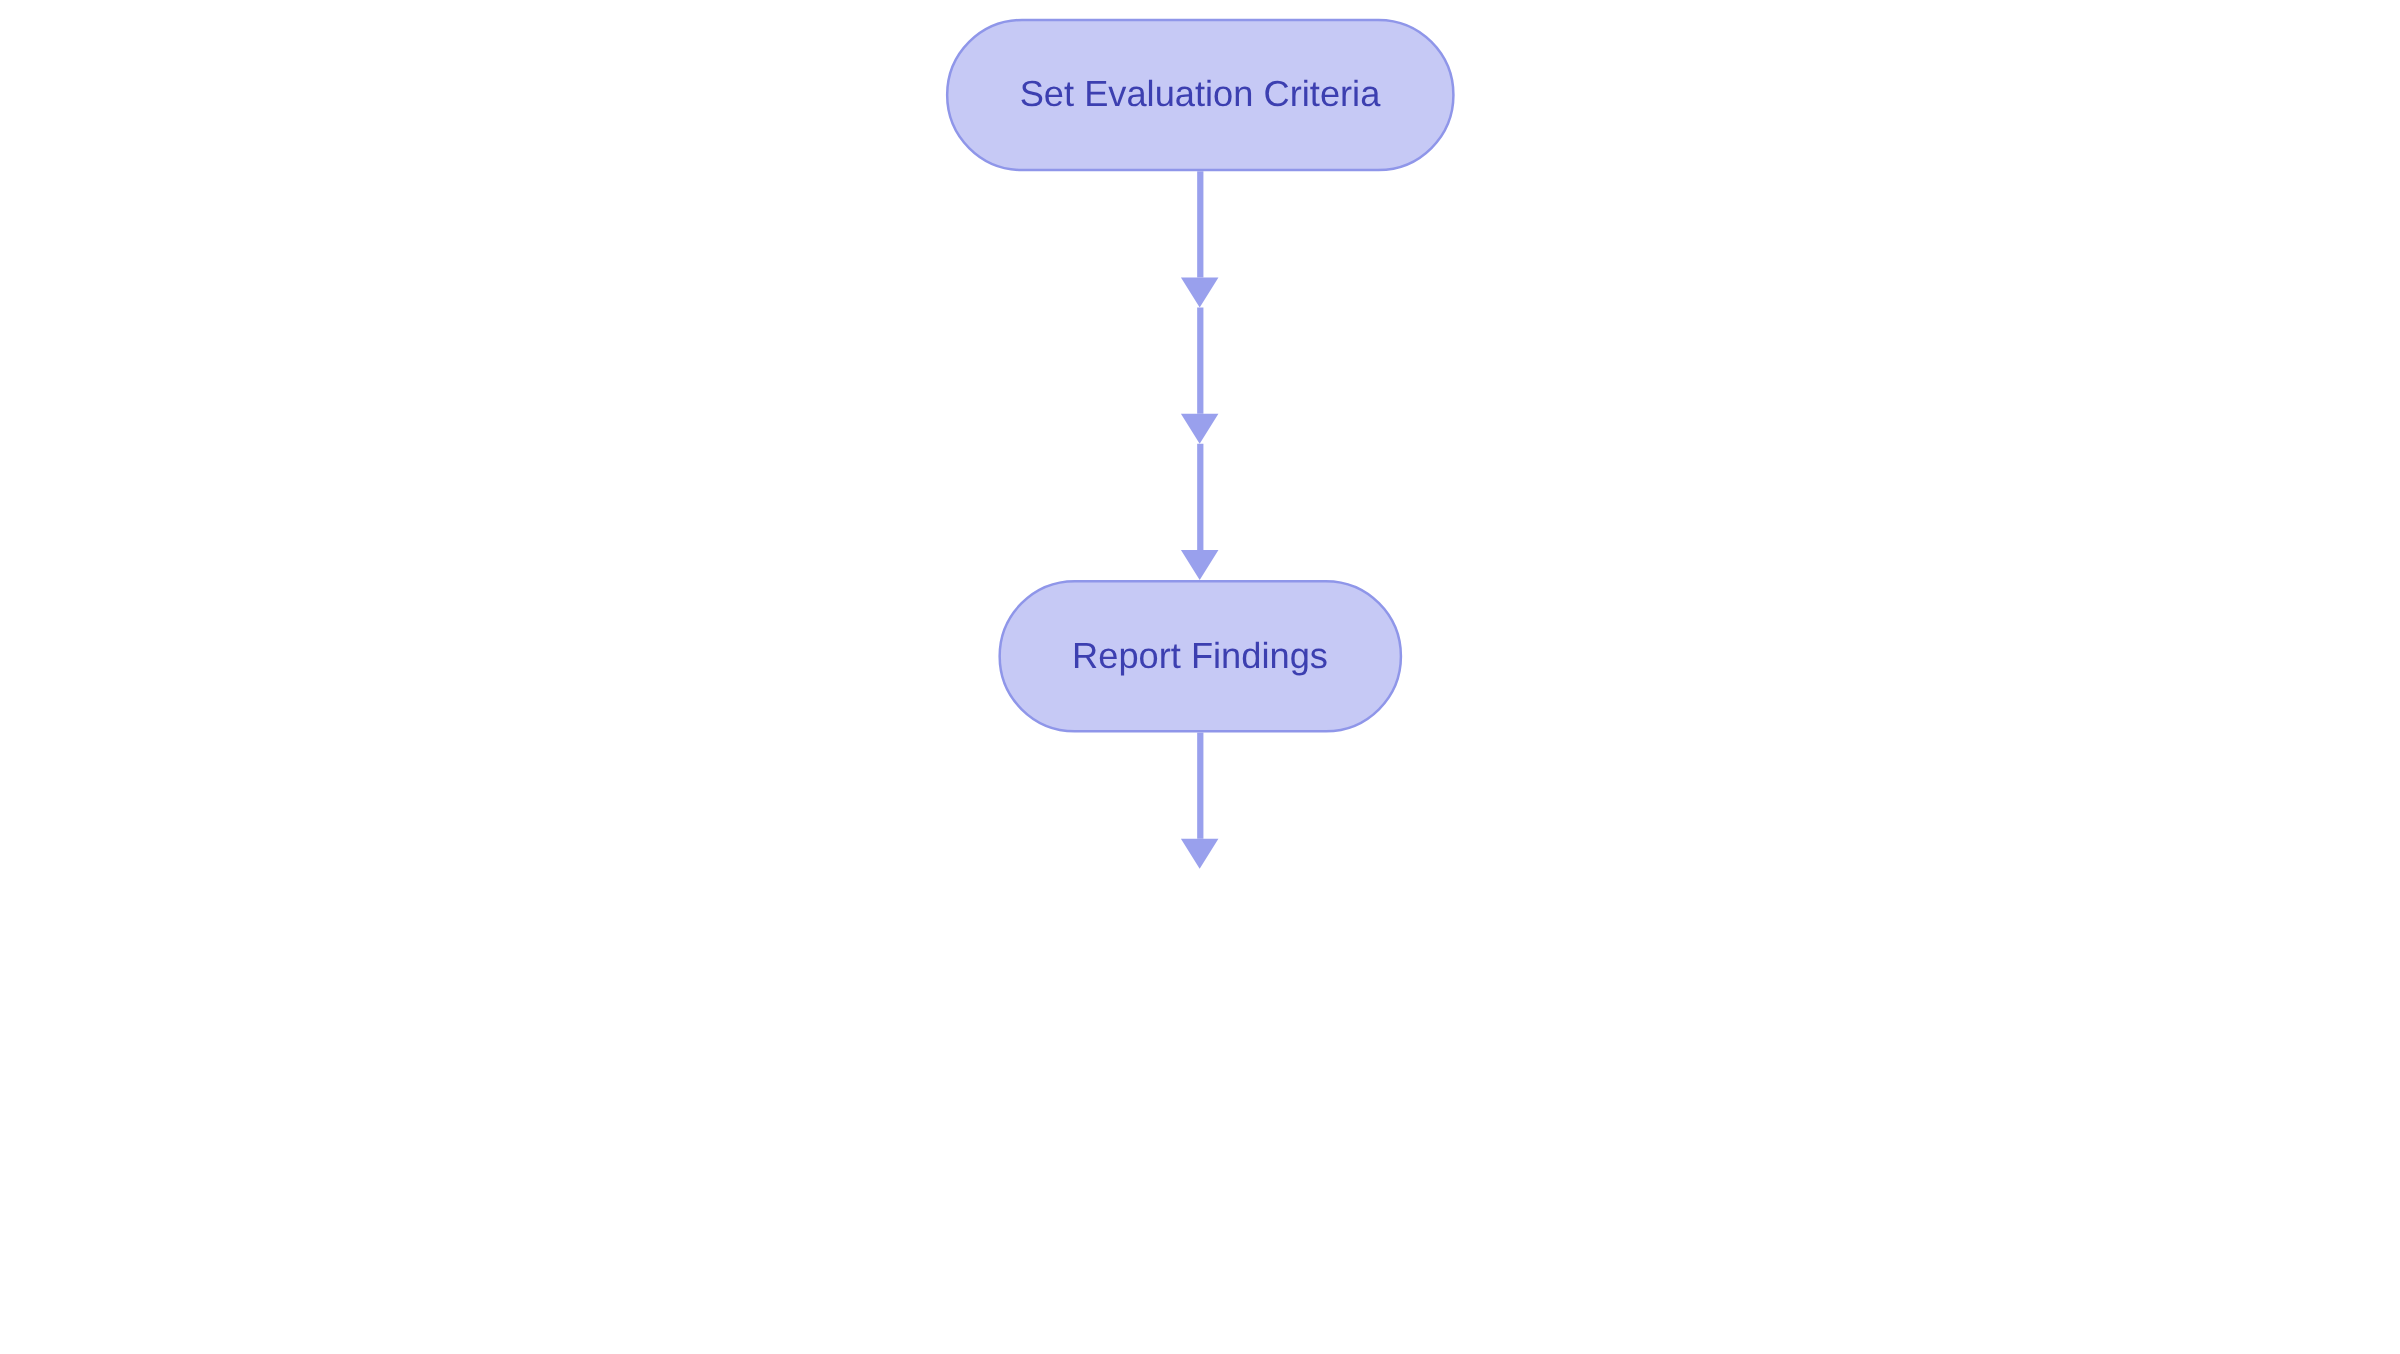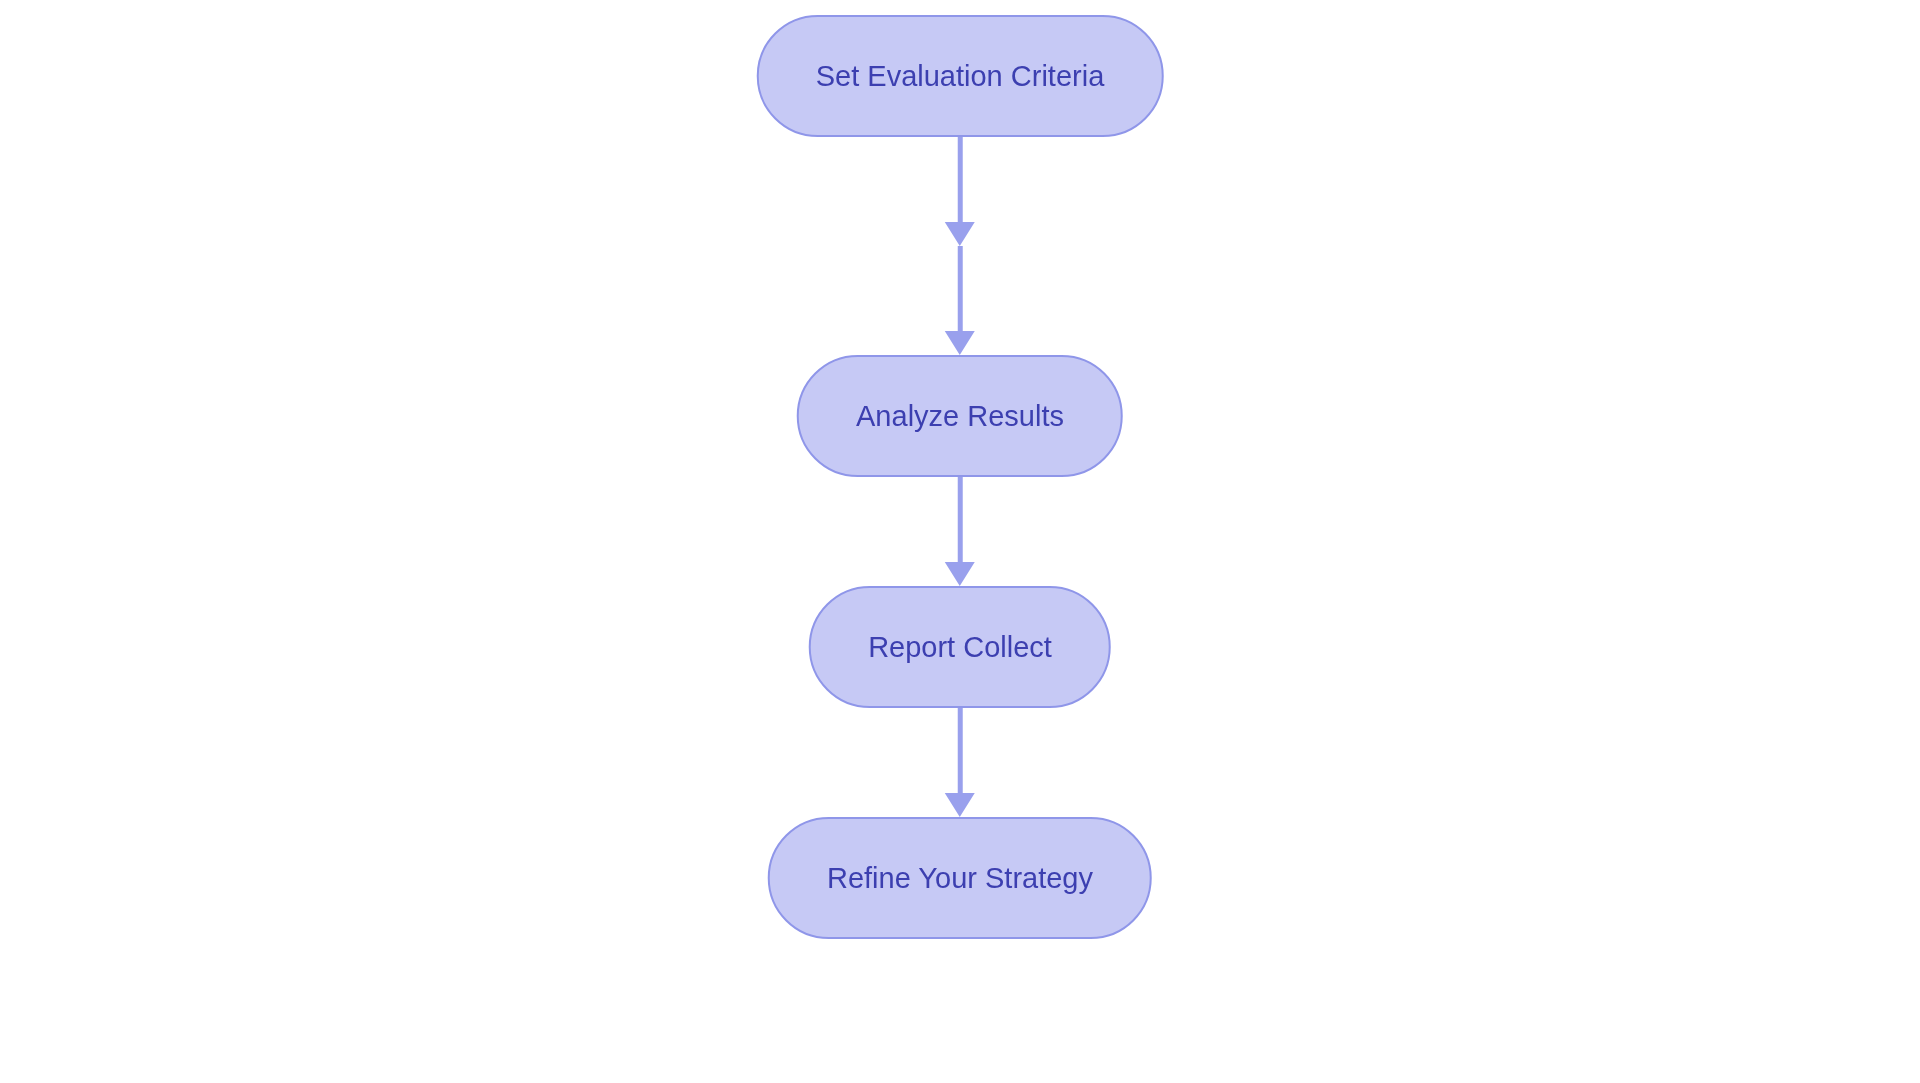--- a/index.html
+++ b/index.html
@@ -77,35 +77,29 @@
     <div class="arrow-line"></div>
     <div class="arrow-head"></div>
   </div>
 
 
   <div class="flow-arrow">
     <div class="arrow-line"></div>
     <div class="arrow-head"></div>
   </div>
 
+
+  <div class="flow-arrow">
+    <div class="arrow-line"></div>
+    <div class="arrow-head"></div>
+  </div>
+
   <div class="flow-node">
-    <span class="node-label">Analyze Results</span>
+    <span class="node-label">Report Findings</span>
   </div>
 
   <div class="flow-arrow">
     <div class="arrow-line"></div>
     <div class="arrow-head"></div>
   </div>
 
-  <div class="flow-node">
-    <span class="node-label">Report Collect</span>
-  </div>
-
-  <div class="flow-arrow">
-    <div class="arrow-line"></div>
-    <div class="arrow-head"></div>
-  </div>
-
-  <div class="flow-node">
-    <span class="node-label">Refine Your Strategy</span>
-  </div>
 
 </div>
 
 </body></html>

